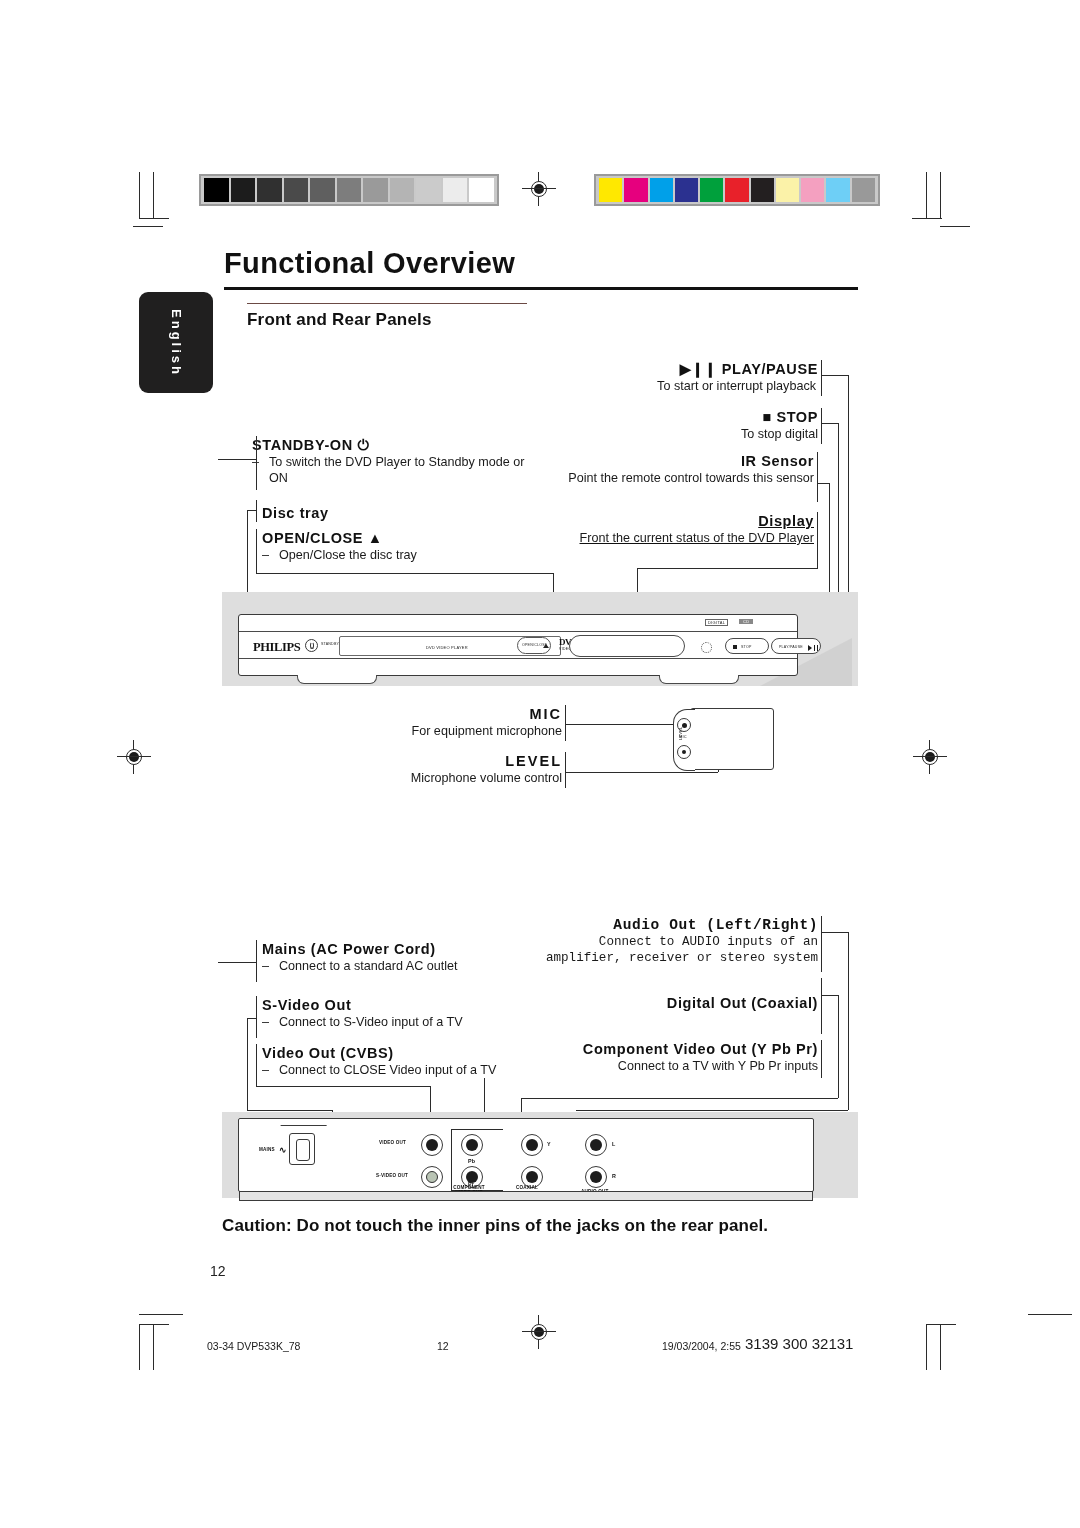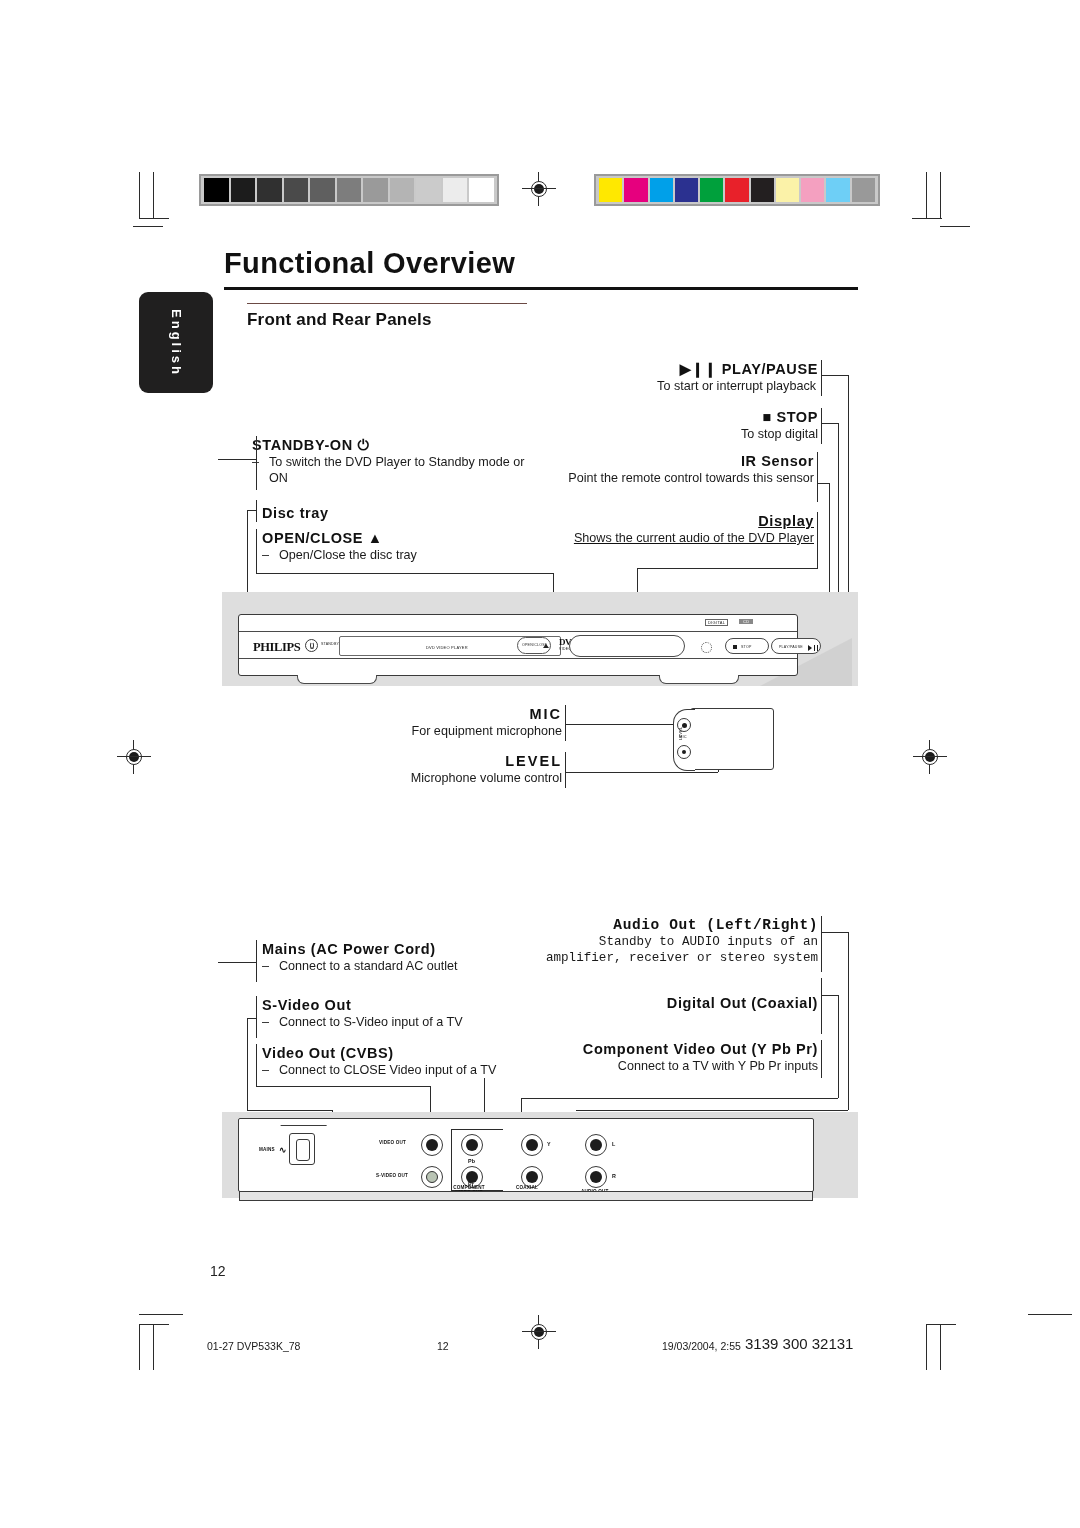--- a/index.html
+++ b/index.html
@@ -224,21 +224,21 @@
   <div class="dsc">Point the remote control towards this sensor</div>
 </div>
 <div class="tick" style="left:817px;top:452px;height:50px;"></div>
 <div class="lead hz" style="left:817px;top:483px;width:12px;"></div>
 <div class="lead vt" style="left:829px;top:483px;height:150px;"></div>
 <div class="lead hz" style="left:694px;top:632px;width:135px;"></div>
 <div class="lead vt" style="left:694px;top:632px;height:16px;"></div>
 
 <div class="co r" style="left:548px;top:512px;width:266px;text-decoration:underline;">
   <div class="ttl">Display</div>
-  <div class="dsc">Shows the current audio of the DVD Player</div>
+  <div class="dsc">Front the current status of the DVD Player</div>
 </div>
 <div class="tick" style="left:817px;top:512px;height:56px;"></div>
 <div class="lead vt" style="left:817px;top:568px;height:0px;"></div>
 <div class="lead hz" style="left:637px;top:568px;width:181px;"></div>
 <div class="lead vt" style="left:637px;top:568px;height:54px;"></div>
 
 <div class="co l" style="left:252px;top:436px;width:290px;">
   <div class="ttl">STANDBY-ON ⏻</div>
   <div class="dsc" style="display:flex;gap:10px;">
     <span class="dash">–</span>
@@ -341,21 +341,21 @@
   </div>
   <div class="tiny" style="left:-12px;top:25px;font-size:4px;">MIC</div>
   <div class="knob" style="left:-14px;top:36px;width:14px;height:14px;">
     <span class="abs" style="left:4px;top:4px;width:4px;height:4px;border-radius:50%;background:#1d1d1d;"></span>
   </div>
   <div class="tiny" style="left:-13px;top:31px;font-size:4px;transform:rotate(-90deg);">LEVEL</div>
 </div>
 
 <div class="co r" style="left:540px;top:916px;width:278px;font-family:Liberation Mono, monospace;">
   <div class="ttl">Audio Out (Left/Right)</div>
-  <div class="dsc">Standby to AUDIO inputs of an amplifier, receiver or stereo system</div>
+  <div class="dsc">Connect to AUDIO inputs of an amplifier, receiver or stereo system</div>
 </div>
 <div class="tick" style="left:821px;top:916px;height:56px;"></div>
 <div class="lead hz" style="left:821px;top:932px;width:27px;"></div>
 <div class="lead vt" style="left:848px;top:932px;height:178px;"></div>
 <div class="lead hz" style="left:576px;top:1110px;width:272px;"></div>
 
 <div class="co r" style="left:540px;top:994px;width:278px;">
   <div class="ttl">Digital Out (Coaxial)</div>
 </div>
 <div class="tick" style="left:821px;top:978px;height:56px;"></div>
@@ -440,21 +440,22 @@
   <div class="jack" style="left:346px;top:15px;"></div>
   <div class="jlbl" style="left:373px;top:22px;font-size:5.4px;">L</div>
   <div class="jack" style="left:346px;top:47px;"></div>
   <div class="jlbl" style="left:373px;top:54px;font-size:5.4px;">R</div>
   <div class="jlbl" style="left:342px;top:70px;">AUDIO OUT</div>
 
   <div id="rear-bottom"></div>
 </div>
 
 <div class="abs" id="caution">
+  <div>Caution: Do not touch the inner pins of the jacks on the rear panel.</div>
 </div>
 <div class="abs" id="pageno">12</div>
 
 <div class="abs" id="foot-rule-l"></div>
 <div class="abs" id="foot-rule-r"></div>
-<div class="footxt" style="left:207px;top:1340px;">01-27 DVP533K_78</div>
+<div class="footxt" style="left:207px;top:1340px;">03-34 DVP533K_78</div>
 <div class="footxt" style="left:437px;top:1340px;">12</div>
 <div class="footxt" style="left:662px;top:1340px;">19/03/2004, 2:55</div>
 <div class="footxt" style="left:745px;top:1335px;font-size:15px;">3139 300 32131</div>
 
 </body></html>

